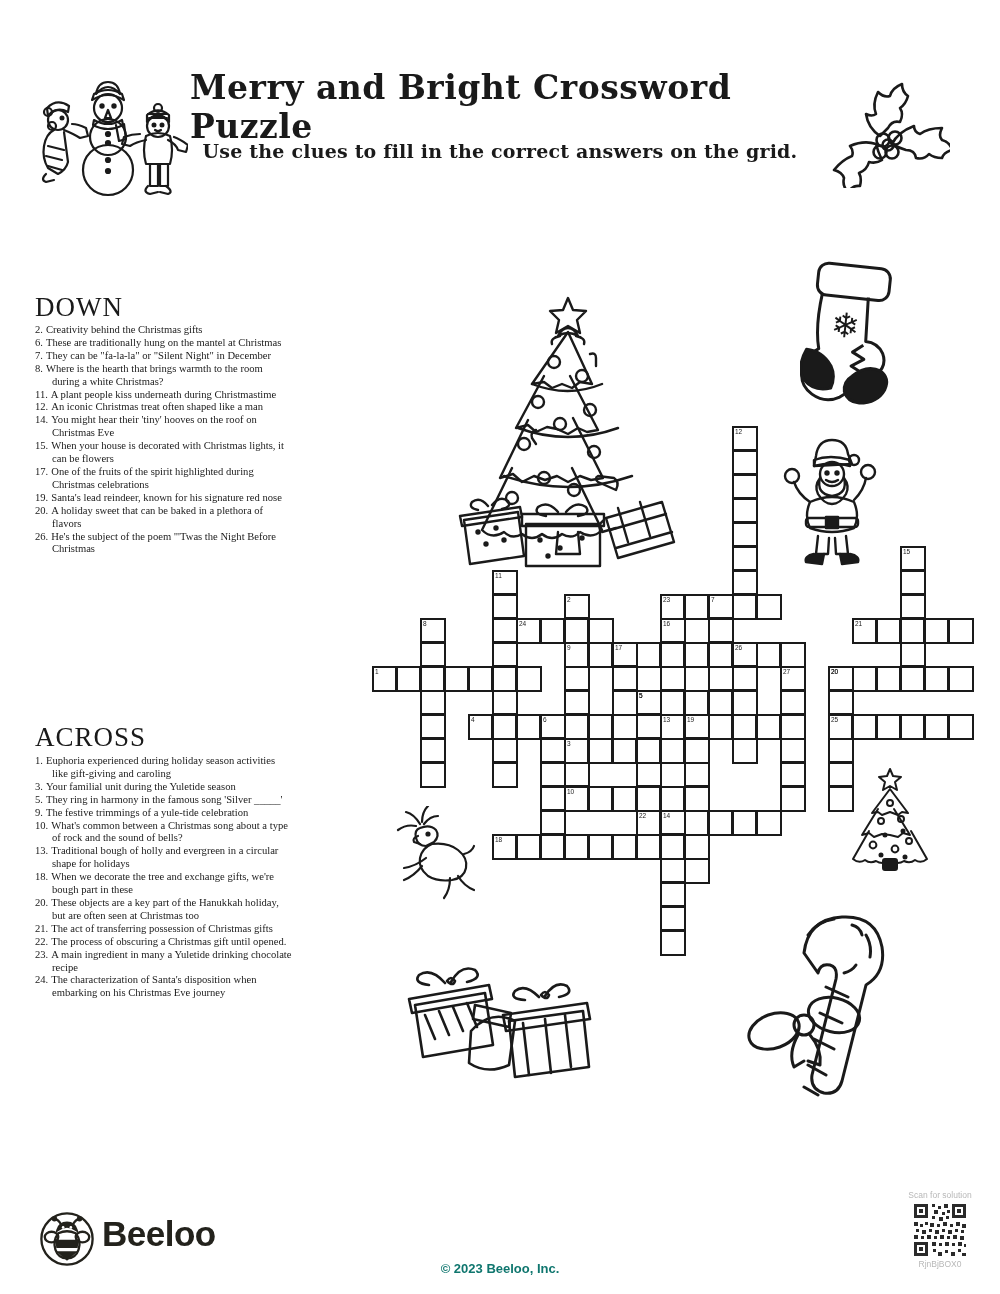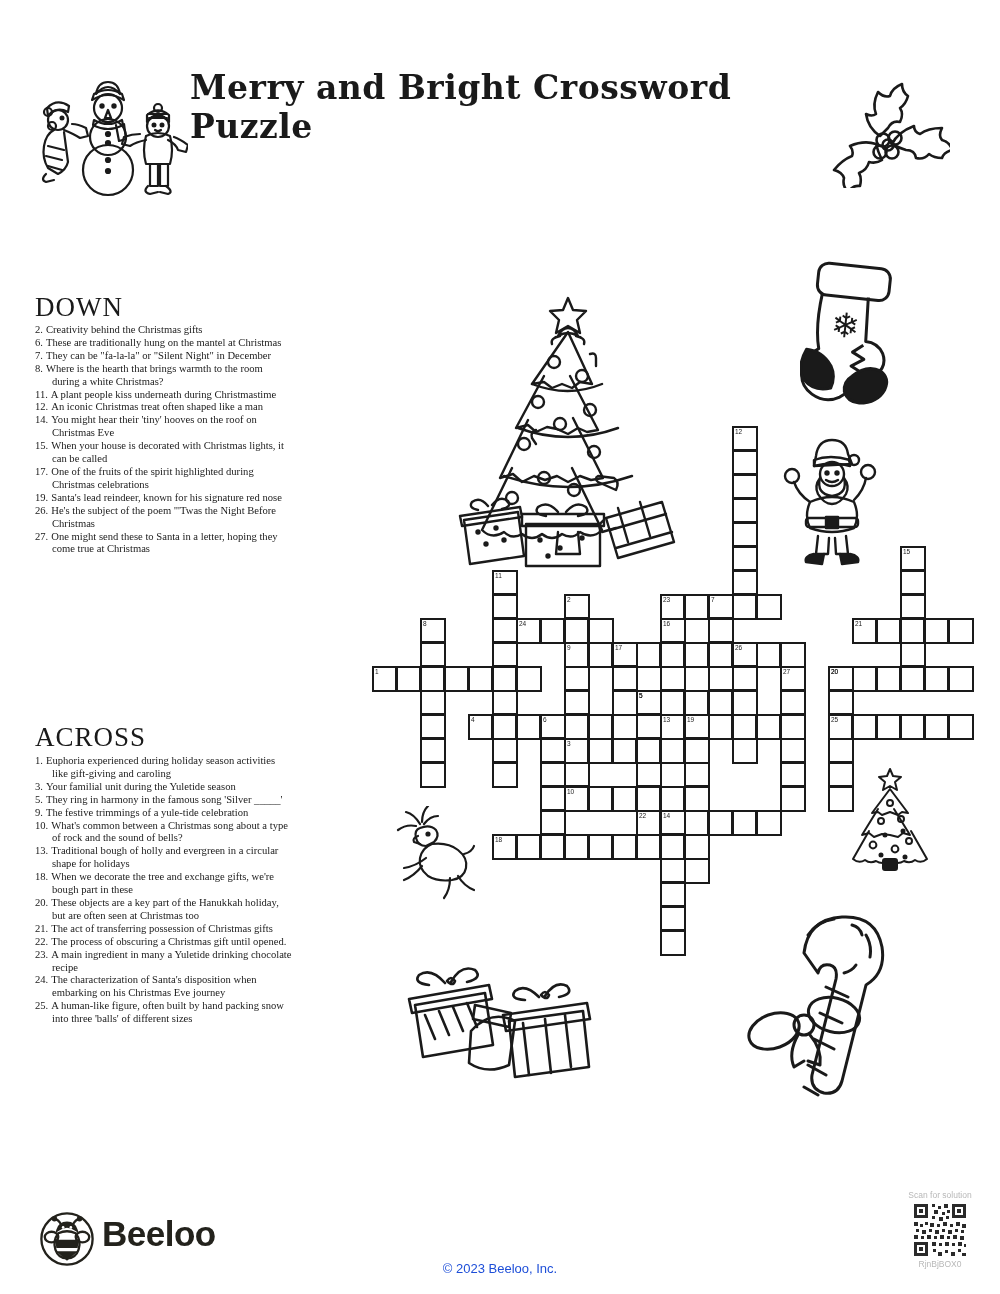--- a/index.html
+++ b/index.html
@@ -25,21 +25,21 @@
   
   #grid{position:absolute;left:0;top:0;width:1000px;height:1294px;}
   .word{position:absolute;border:2.5px solid #1a1a1a;background:#fff;box-sizing:border-box;}
   .word i{position:absolute;background:#1a1a1a;}
   .wnum{position:absolute;font-family:"Liberation Sans",sans-serif;font-size:6.5px;line-height:7px;
         color:#1a1a1a;z-index:6;}
   
   #brand{position:absolute;left:102px;top:1214px;font-family:"Liberation Sans",sans-serif;
          font-weight:bold;font-size:35px;color:#23221c;letter-spacing:-.5px;}
   #copyright{position:absolute;left:0;top:1261px;width:1000px;text-align:center;
-             font-family:"Liberation Sans",sans-serif;font-size:13px;color:#1d4ed8;}
+             font-family:"Liberation Sans",sans-serif;font-size:13px;color:#0f766e;font-weight:bold;}
   .qr-label{position:absolute;left:880px;width:120px;text-align:center;
             font-family:"Liberation Sans",sans-serif;font-size:8.5px;color:#b8b8b8;}
   #qr-top{top:1190px;}
   #qr-bottom{top:1259px;}
 </style>
 </head>
 <body>
 
 <div id="page">
 
@@ -80,20 +80,21 @@
       <path d="M140,72 q8,4 10,10 l8,2 l2,-7 q-8,-6 -14,-8"></path>
       <path d="M122,96 l0,22 l8,0 l0,-22 M132,96 l0,22 l8,0 l0,-22"></path>
       <path d="M120,118 q-6,6 2,8 l8,-2 M138,118 q8,6 2,8 l-8,-2"></path>
       <circle cx="126" cy="57" r="1.4" fill="#1a1a1a"></circle>
       <circle cx="134" cy="57" r="1.4" fill="#1a1a1a"></circle>
       <path d="M127,62 q3,2 6,0"></path>
     </svg>
   </div>
 
   <div id="title">Merry and Bright Crossword Puzzle</div>
+  <div id="subtitle">Use the clues to fill in the correct answers on the grid.</div>
 
   <div class="art" style="left:828px;top:78px">
     <svg width="122" height="110" viewBox="0 0 122 110" fill="none" stroke="#1a1a1a" stroke-width="2.6" stroke-linejoin="round">
       <path d="M52,58 q-12,-8 -14,-22 q6,3 10,0 q-4,-10 2,-22 q6,6 12,4 q2,-8 12,-12 q0,8 6,12 q-2,8 -8,12 q4,6 0,14 q-8,-2 -12,6 q-4,4 -8,8 z"></path>
       <path d="M64,66 q6,-12 22,-18 q0,6 6,8 q8,-6 22,-6 q-4,8 0,12 q8,2 10,10 q-8,2 -10,8 q-8,0 -13,-4 q-5,6 -13,4 q-1,-8 -10,-8 q-7,-2 -14,-6 z"></path>
       <path d="M48,66 q-12,-4 -26,2 q4,5 2,10 q-10,4 -18,14 q8,2 10,8 q-2,8 4,14 q5,-7 12,-6 q2,-8 -1,-13 q8,-3 10,-11 q7,2 13,-2 q-4,-8 -6,-16 z"></path>
       <circle cx="55" cy="62" r="6.5"></circle>
       <circle cx="67" cy="60" r="6.5"></circle>
       <circle cx="52" cy="74" r="6.5"></circle>
       <circle cx="64" cy="74" r="6.5"></circle>
@@ -103,42 +104,41 @@
 
   <div id="down-header" class="clue-header">DOWN</div>
   <div id="down-clues" class="clue-list">
       <div class="clue"><span class="cn">2.</span><span>Creativity behind the Christmas gifts</span></div>
       <div class="clue"><span class="cn">6.</span><span>These are traditionally hung on the mantel at Christmas</span></div>
       <div class="clue"><span class="cn">7.</span><span>They can be "fa-la-la" or "Silent Night" in December</span></div>
       <div class="clue"><span class="cn">8.</span><span>Where is the hearth that brings warmth to the room during a white Christmas?</span></div>
       <div class="clue"><span class="cn">11.</span><span>A plant people kiss underneath during Christmastime</span></div>
       <div class="clue"><span class="cn">12.</span><span>An iconic Christmas treat often shaped like a man</span></div>
       <div class="clue"><span class="cn">14.</span><span>You might hear their 'tiny' hooves on the roof on Christmas Eve</span></div>
-      <div class="clue"><span class="cn">15.</span><span>When your house is decorated with Christmas lights, it can be called</span></div>
+      <div class="clue"><span class="cn">15.</span><span>When your house is decorated with Christmas lights, it can be flowers</span></div>
       <div class="clue"><span class="cn">17.</span><span>One of the fruits of the spirit highlighted during Christmas celebrations</span></div>
       <div class="clue"><span class="cn">19.</span><span>Santa's lead reindeer, known for his signature red nose</span></div>
+      <div class="clue"><span class="cn">20.</span><span>A holiday sweet that can be baked in a plethora of flavors</span></div>
       <div class="clue"><span class="cn">26.</span><span>He's the subject of the poem "'Twas the Night Before Christmas</span></div>
-      <div class="clue"><span class="cn">27.</span><span>One might send these to Santa in a letter, hoping they come true at Christmas</span></div>
     </div>
 
   <div id="across-header" class="clue-header">ACROSS</div>
   <div id="across-clues" class="clue-list">
       <div class="clue"><span class="cn">1.</span><span>Euphoria experienced during holiday season activities like gift-giving and caroling</span></div>
       <div class="clue"><span class="cn">3.</span><span>Your familial unit during the Yuletide season</span></div>
       <div class="clue"><span class="cn">5.</span><span>They ring in harmony in the famous song 'Silver _____'</span></div>
       <div class="clue"><span class="cn">9.</span><span>The festive trimmings of a yule-tide celebration</span></div>
       <div class="clue"><span class="cn">10.</span><span>What's common between a Christmas song about a type of rock and the sound of bells?</span></div>
       <div class="clue"><span class="cn">13.</span><span>Traditional bough of holly and evergreen in a circular shape for holidays</span></div>
       <div class="clue"><span class="cn">18.</span><span>When we decorate the tree and exchange gifts, we're bough part in these</span></div>
       <div class="clue"><span class="cn">20.</span><span>These objects are a key part of the Hanukkah holiday, but are often seen at Christmas too</span></div>
       <div class="clue"><span class="cn">21.</span><span>The act of transferring possession of Christmas gifts</span></div>
       <div class="clue"><span class="cn">22.</span><span>The process of obscuring a Christmas gift until opened.</span></div>
       <div class="clue"><span class="cn">23.</span><span>A main ingredient in many a Yuletide drinking chocolate recipe</span></div>
       <div class="clue"><span class="cn">24.</span><span>The characterization of Santa's disposition when embarking on his Christmas Eve journey</span></div>
-      <div class="clue"><span class="cn">25.</span><span>A human-like figure, often built by hand packing snow into three 'balls' of different sizes</span></div>
     </div>
 
   <div class="art" style="left:800px;top:258px">
     <svg width="105" height="165" viewBox="0 0 105 165" fill="none" stroke="#1a1a1a" stroke-width="3" stroke-linejoin="round">
       <g transform="rotate(6 52 80)">
         <rect x="12" y="8" width="72" height="32" rx="10"></rect>
         <path d="M18,38 q-4,34 2,56 q-12,8 -14,22 q-2,16 12,24 q14,8 28,0 l34,-26 q10,-10 4,-22 q-6,-10 -18,-10 l-2,-44"></path>
         <path d="M64,86 l-10,8 l12,6 l-12,8 l12,6 l-10,8"></path>
         <path d="M8,96 q16,0 26,14 q6,10 2,22 q-16,6 -28,-6 q-8,-12 0,-30 z" fill="#1a1a1a"></path>
         <path d="M56,118 q14,-14 28,-8 q10,6 6,18 q-6,14 -24,16 q-12,0 -16,-10 q-2,-10 6,-16 z" fill="#1a1a1a"></path>

